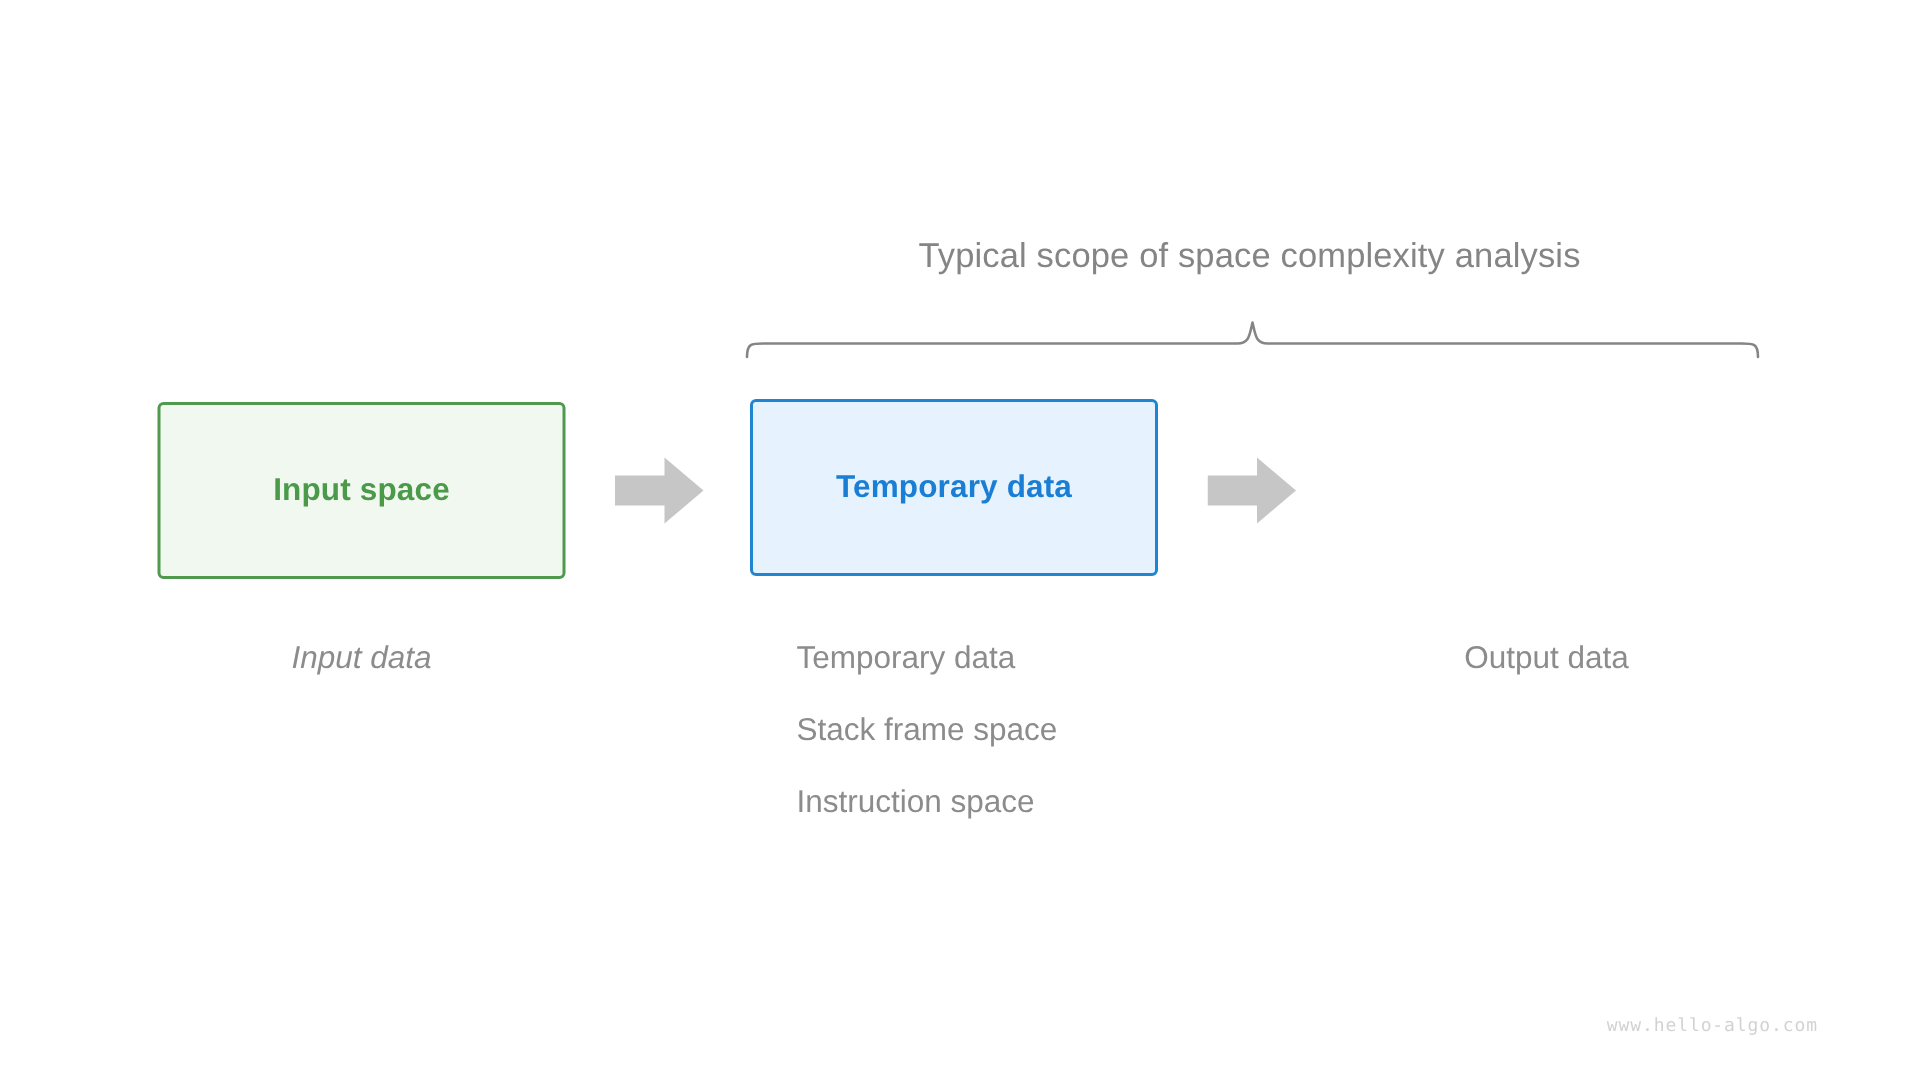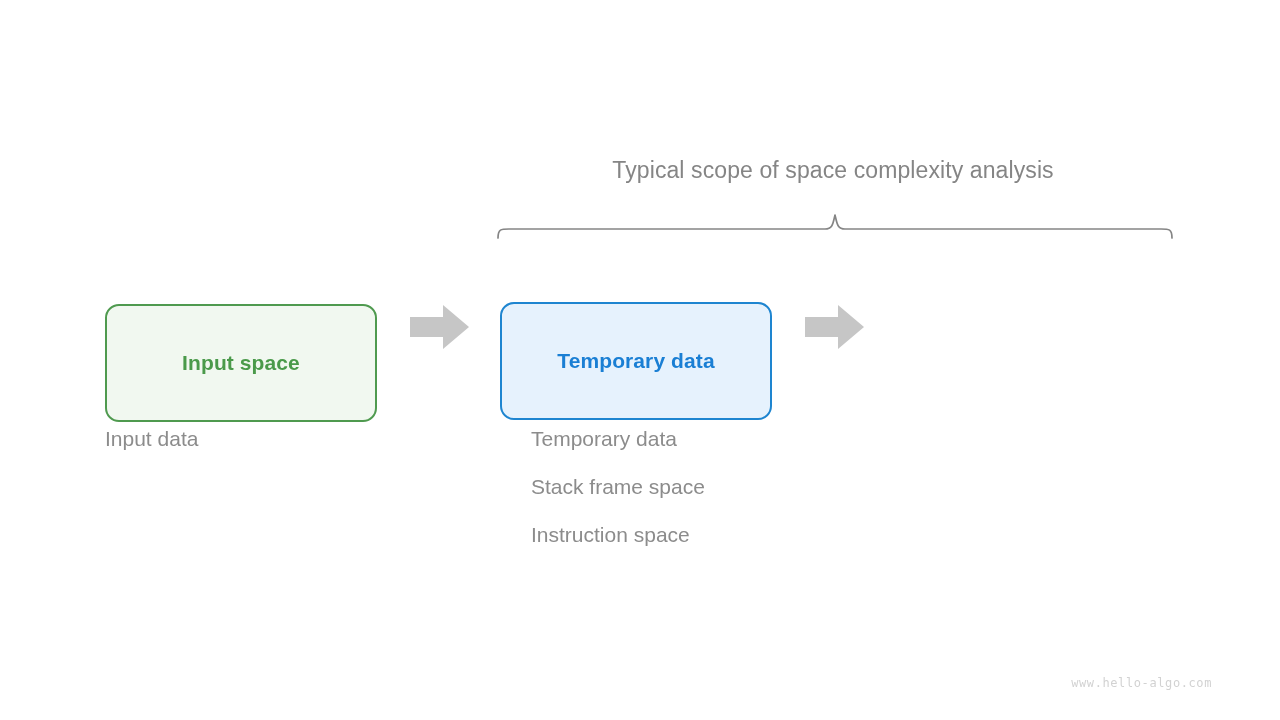--- a/index.html
+++ b/index.html
@@ -35,28 +35,27 @@
     left: 490px;
     top: 203px;
     width: 690px;
     height: 48px;
   }
 
   
   .box {
     position: absolute;
     box-sizing: border-box;
-    border-radius: 14px;
+    border-radius: 4px;
     display: flex;
     align-items: center;
     justify-content: center;
     font-weight: bold;
     font-size: 21px;
     letter-spacing: 0.1px;
-    margin-top: 36px;
   }
   .box-input {
     left: 105px;
     top: 268px;
     width: 272px;
     height: 118px;
     background: #f1f8f0;
     border: 2px solid #4f9a4f;
     color: #4a9a4a;
   }
@@ -92,21 +91,22 @@
   .caption {
     position: absolute;
     font-size: 21px;
     color: #8c8c8c;
     white-space: nowrap;
   }
   .caption-input {
     left: 105px;
     top: 427px;
     width: 272px;
-    text-align: left;
+    text-align: center;
+    font-style: italic;
   }
   .caption-mid {
     left: 531px;
     text-align: right;
   }
   .caption-mid-0 { top: 427px; }
   .caption-mid-1 { top: 475px; }
   .caption-mid-2 { top: 523px; }
   .caption-output {
     left: 895px;
@@ -153,16 +153,17 @@
     <path d="M 0 13 L 33 13 L 33 1 L 59 23 L 33 45 L 33 33 L 0 33 Z" fill="#c6c6c6"></path>
   </svg>
 
 
   <div class="caption caption-input">Input data</div>
 
   <div class="caption caption-mid caption-mid-0">Temporary data</div>
   <div class="caption caption-mid caption-mid-2">Instruction space</div>
   <div class="caption caption-mid caption-mid-1">Stack frame space</div>
 
+  <div class="caption caption-output">Output data</div>
 
   <div class="watermark">www.hello-algo.com</div>
 
 </div>
 
 </body></html>

